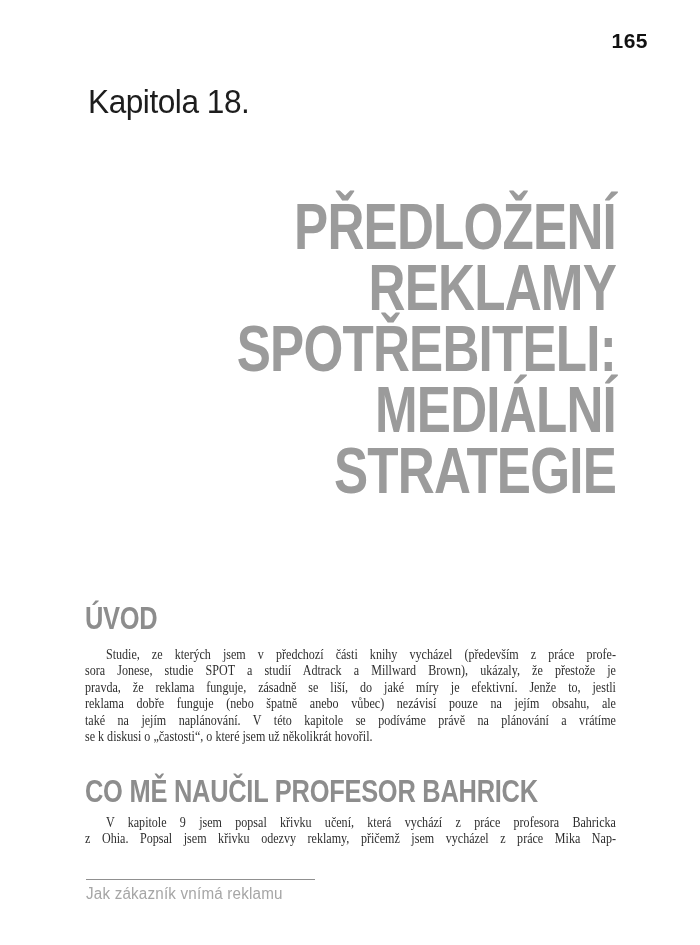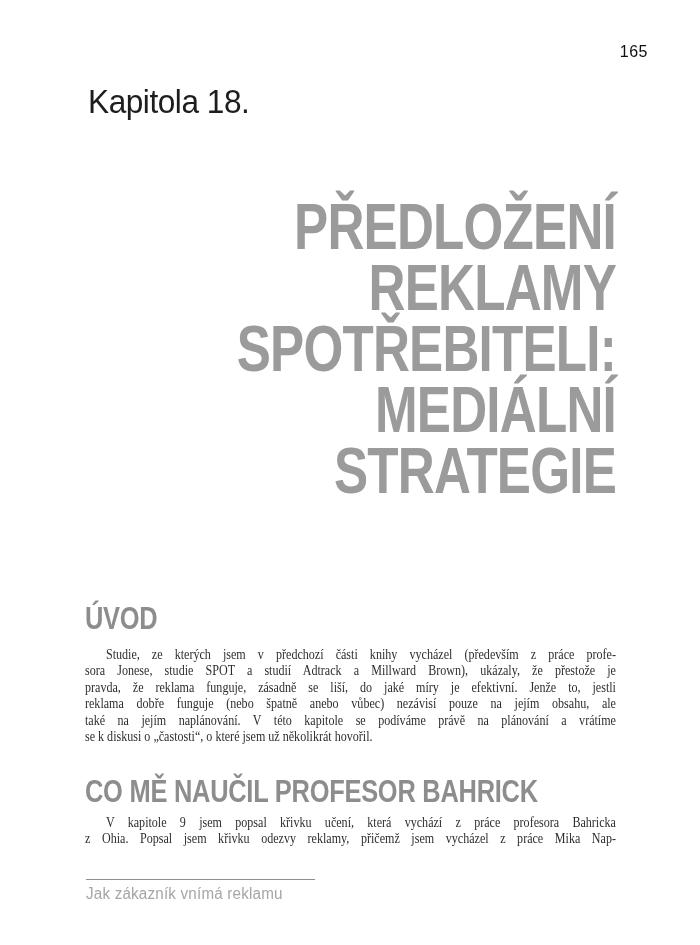--- a/index.html
+++ b/index.html
@@ -6,24 +6,24 @@
   .page {
     position: relative;
     width: 700px;
     height: 945px;
     background: #ffffff;
     overflow: hidden;
     font-family: "Liberation Sans", sans-serif;
   }
   .folio {
     position: absolute;
-    top: 43px;
+    top: 29px;
     right: 52px;
-    font-size: 16px;
-    font-weight: 400;
+    font-size: 21px;
+    font-weight: 700;
     color: #111111;
     letter-spacing: 0.5px;
   }
   .chapter-label {
     position: absolute;
     top: 82px;
     left: 88px;
     font-size: 34px;
     font-weight: 400;
     color: #1d1d1d;

